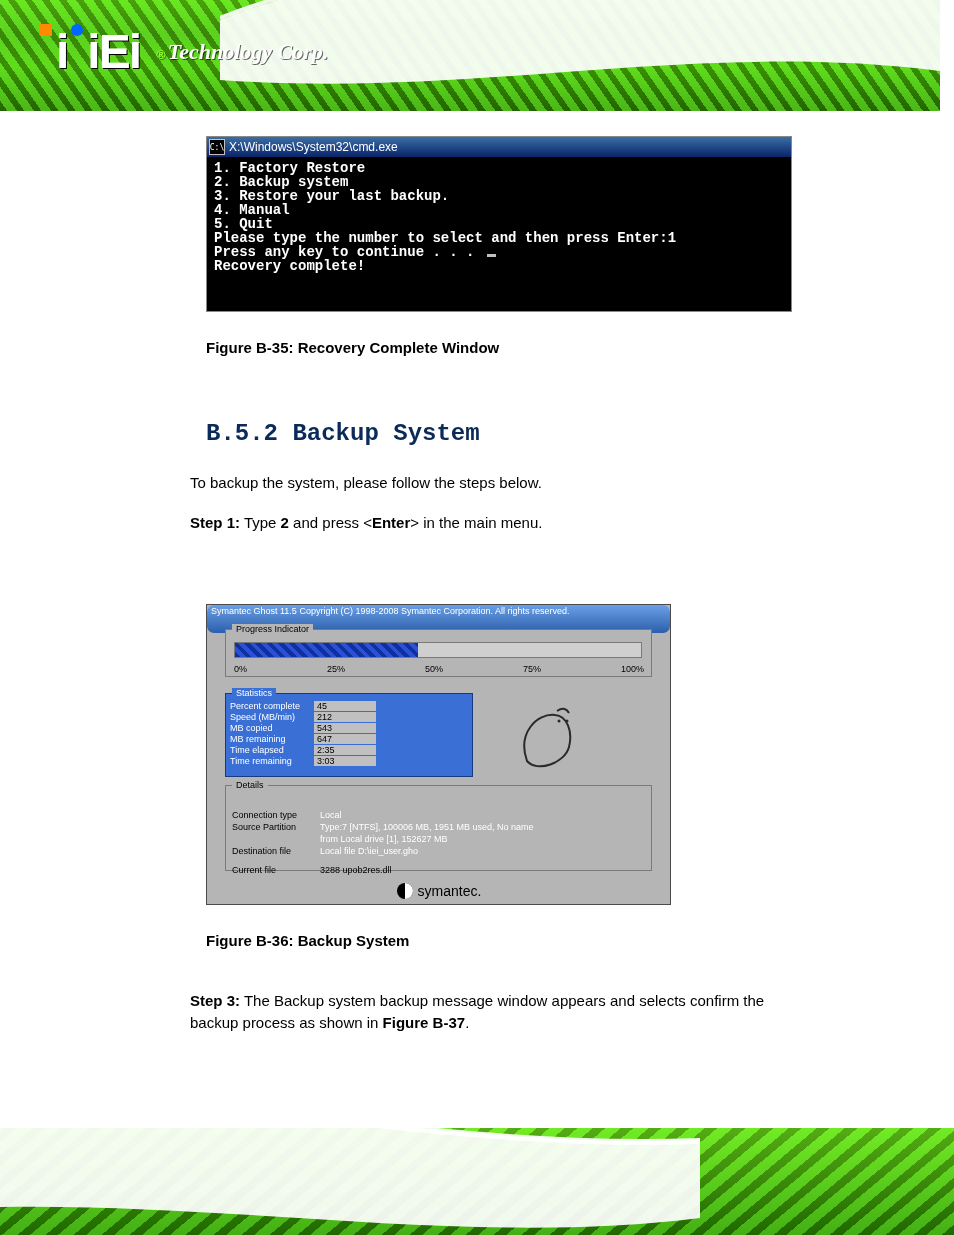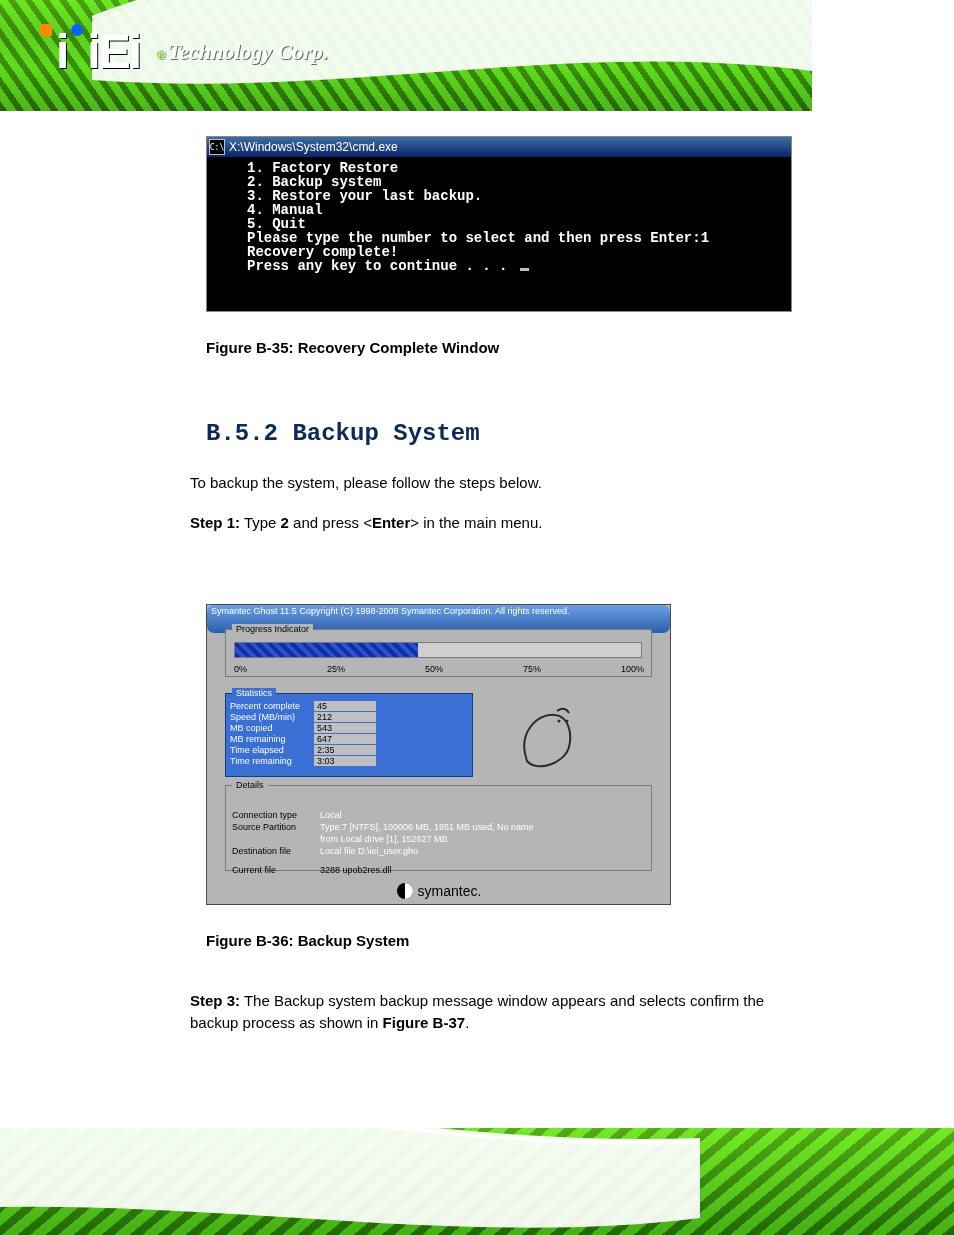--- a/index.html
+++ b/index.html
@@ -1,37 +1,37 @@
 <!DOCTYPE html>
 <html><head>
 <meta charset="utf-8">
 <style>
 * { box-sizing: border-box; margin: 0; padding: 0; }
 body { width: 954px; height: 1235px; background: #fff; font-family: Arial, Helvetica, sans-serif; position: relative; overflow: hidden; }
 
 
-.top-banner { position: absolute; top: 0; left: 0; width: 812px; height: 111px; background: linear-gradient(180deg, #4ccf00 0%, #2a8800 30%, #4ccf00 60%, #1a5500 100%); overflow: hidden; }
+.top-banner { position: absolute; top: 0; left: 0; width: 940px; height: 111px; background: linear-gradient(180deg, #4ccf00 0%, #2a8800 30%, #4ccf00 60%, #1a5500 100%); overflow: hidden; }
 .top-banner::before { content: ""; position: absolute; inset: 0; background:
   repeating-linear-gradient(55deg, rgba(0,0,0,0.35) 0 6px, rgba(120,255,60,0.55) 6px 14px),
   linear-gradient(180deg, #6fe21a 0%, #3aa500 100%);
   mix-blend-mode: normal; opacity: 0.75; }
 .top-banner .swoop { position: absolute; top: -40px; right: -60px; width: 780px; height: 190px; }
 .top-banner .swoop svg { width: 100%; height: 100%; }
 .logo-wrap { position: absolute; left: 40px; top: 24px; z-index: 3; display: flex; align-items: center; gap: 10px; }
 .logo-iei { font-size: 48px; font-weight: 900; color: #fff; letter-spacing: -2px; text-shadow: 1px 1px 0 #000; font-family: Arial Black, Arial, sans-serif; }
 .logo-iei .dot-orange { display:inline-block; width:12px; height:12px; background:#ff8a00; margin-right:4px; vertical-align:top; }
 .logo-iei .dot-blue { display:inline-block; width:12px; height:12px; background:#0066ff; border-radius:50%; margin:0 4px; vertical-align:top; }
 .logo-sub { font-family: Georgia, 'Times New Roman', serif; font-style: italic; font-weight: 700; color: #fff; font-size: 22px; text-shadow: 1px 1px 0 rgba(0,0,0,0.6); margin-left: 6px; }
 .logo-sub .reg { font-size: 13px; color:#9eff3b; margin-right:2px; }
 
 
 .cmd-figure { position: absolute; left: 206px; top: 136px; width: 586px; height: 176px; background: #000; border: 1px solid #888; }
 .cmd-titlebar { height: 20px; background: linear-gradient(180deg, #3a6ea5 0%, #0a246a 100%); color: #fff; display: flex; align-items: center; font-family: Tahoma, Arial, sans-serif; font-size: 12px; padding-left: 2px; }
 .cmd-titlebar .icon { width: 16px; height: 16px; background: #000; border: 1px solid #c0c0c0; margin-right: 4px; display:inline-flex; align-items:center; justify-content:center; font-size:8px; font-family: monospace; color:#fff;}
-.cmd-body { font-family: "Courier New", monospace; color: #fff; font-size: 14px; line-height: 14px; padding: 4px 0; font-weight: bold; letter-spacing: 0px; margin-left: 40px; }
+.cmd-body { font-family: "Courier New", monospace; color: #fff; font-size: 14px; line-height: 14px; padding: 4px 7px; font-weight: bold; letter-spacing: 0px; }
 .cmd-body .cursor { display:inline-block; width:9px; height:3px; background:#c0c0c0; vertical-align: -1px; margin-left:4px; }
 
 .fig-caption { position: absolute; font-family: Arial, sans-serif; font-weight: 700; color: #000; font-size: 15px; }
 .cap1 { left: 206px; top: 339px; }
 
 .sect-hdr { position: absolute; left: 206px; font-family: Liberation Mono, monospace; font-weight: 700; color: #0a2a5a; font-size: 24px; }
 .sect-hdr.h1 { top: 420px; }
 .sect-para { position: absolute; left: 190px; right: 70px; font-family: Arial, sans-serif; color: #000; font-size: 15px; line-height: 22px; }
 .para1 { top: 472px; }
 .bold { font-weight: 700; }
@@ -102,22 +102,22 @@
     <span>X:\Windows\System32\cmd.exe</span>
   </div>
   <div class="cmd-body">
     <div>1.  Factory Restore</div>
     <div>2.  Backup system</div>
     <div>3.  Restore your last backup.</div>
     <div>4.  Manual</div>
     <div>5.  Quit</div>
     <div>Please type the number to select and then press Enter:1</div>
     <div></div>
+    <div><span>Press any key to continue . . . </span><span class="cursor"></span></div>
     <div>Recovery complete!</div>
-    <div><span>Press any key to continue . . . </span><span class="cursor"></span></div>
   </div>
 </div>
 <div class="fig-caption cap1">Figure B-35: Recovery Complete Window</div>
 
 <div class="sect-hdr h1">B.5.2 Backup System</div>
 
 <div class="sect-para para1">
   <div style="margin-bottom:18px;"><span>To backup the system, please follow the steps below.</span></div>
   <div style="margin-bottom:18px;">
     <span class="bold">Step 1:</span>

